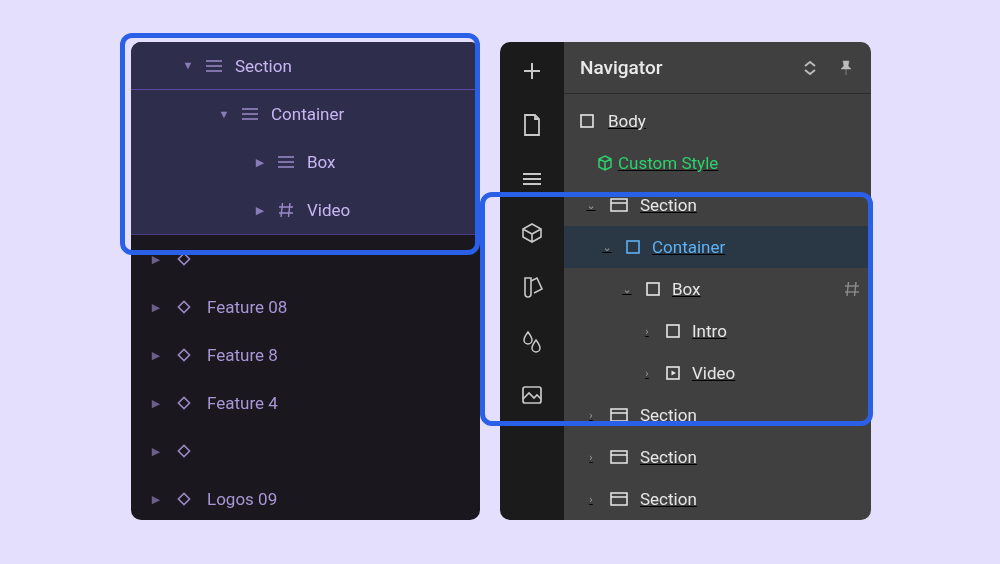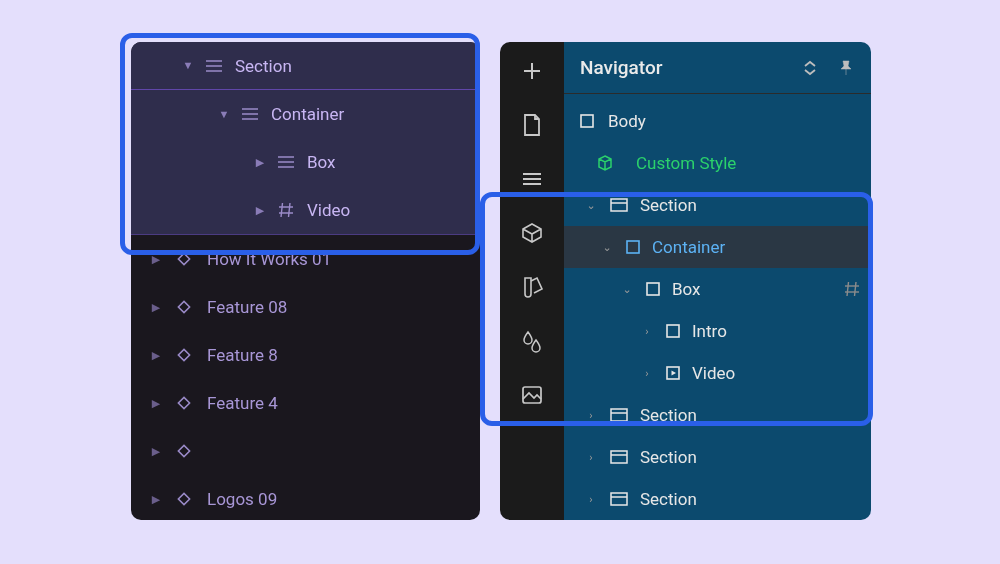--- a/index.html
+++ b/index.html
@@ -74,42 +74,42 @@
     gap: 28px;
   }
   .rail-icon {
     width: 26px; height: 26px;
     color: #c8c8c8;
     display: inline-flex; align-items: center; justify-content: center;
     cursor: pointer;
   }
   .right-panel {
     flex: 1;
-    background: #0c4a6e;
+    background: #404040;
     border-top-right-radius: 10px;
     border-bottom-right-radius: 10px;
     display: flex; flex-direction: column; justify-content: center;
   }
   .nav-header {
     display: flex; align-items: center;
     height: 54px;
     padding: 0 14px 0 16px;
     color: #eaeaea;
     font-size: 19px;
     font-weight: 500;
     border-bottom: 1px solid #2b2b2b;
   }
   .nav-header .spacer { flex: 1; }
   .nav-header .hicon {
     width: 22px; height: 22px;
     color: #bdbdbd; margin-left: 14px;
     cursor: pointer;
     display: inline-flex; align-items: center; justify-content: center;
   }
-  .nav-body { padding-top: 6px; }
+  .nav-body { padding-top: 6px; text-decoration: underline; }
   .nav-row {
     display: flex; align-items: center;
     height: 42px;
     font-size: 17px;
     color: #e7e7e7;
     cursor: pointer;
     padding-right: 10px;
   }
   .nav-row.green { color: #2bd16b; }
   .nav-row.blue  { color: #5cb2f4; }
@@ -121,21 +121,21 @@
   }
   .nav-row .ricon {
     width: 18px; height: 18px;
     display: inline-flex; align-items: center; justify-content: center;
     flex-shrink: 0;
   }
   .nav-row .grid-trail {
     margin-left: auto; color: #8c8c8c;
   }
   .rind0 { padding-left: 14px; gap: 12px; }
-  .rind1 { padding-left: 32px; gap: 22px; }
+  .rind1 { padding-left: 32px; gap: 4px; }
   .rind2 { padding-left: 20px; gap: 12px; }
   .rind3 { padding-left: 36px; gap: 10px; }
   .rind4 { padding-left: 56px; gap: 10px; }
   .rind5 { padding-left: 76px; gap: 10px; }
 
   
   .hl {
     position: absolute;
     border: 5px solid #2a5fe8;
     border-radius: 12px;
@@ -207,21 +207,20 @@
   </div>
 
   <div class="left-body">
     <div class="left-row" style="padding-left:20px; gap:14px;">
         <span class="tri">▶</span>
         <span class="diamond-icon">
           <svg width="16" height="16" viewBox="0 0 16 16">
             <rect x="4" y="4" width="8" height="8" transform="rotate(45 8 8)" fill="none" stroke="currentColor" stroke-width="1.5"></rect>
           </svg>
         </span>
-        <span>How It Works 01</span>
       </div>
     <div class="left-row" style="padding-left:20px; gap:14px;">
         <span class="tri">▶</span>
         <span class="diamond-icon">
           <svg width="16" height="16" viewBox="0 0 16 16">
             <rect x="4" y="4" width="8" height="8" transform="rotate(45 8 8)" fill="none" stroke="currentColor" stroke-width="1.5"></rect>
           </svg>
         </span>
         <span>Feature 08</span>
       </div>

